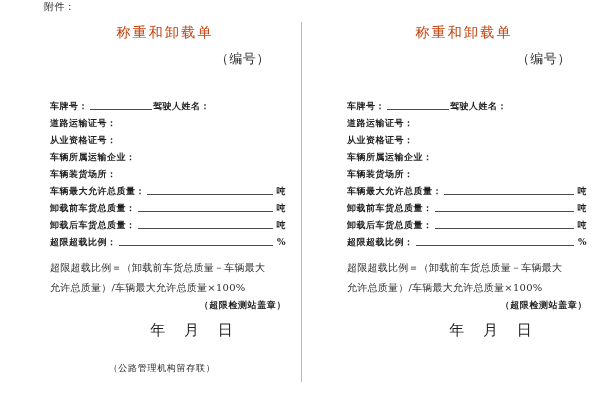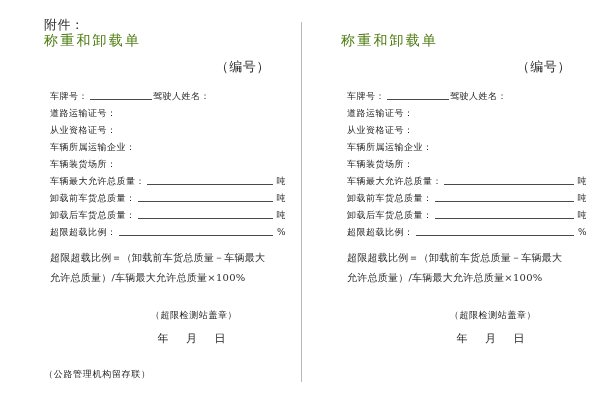--- a/index.html
+++ b/index.html
@@ -50,49 +50,51 @@
     box-sizing: border-box;
   }
   .copy-right .inner {
     padding: 0 14px 0 40px;
   }
 
   
   .attachment-label {
     position: absolute;
     left: 44px;
-    top: 18px;
-    font-size: 13px;
+    top: 2px;
+    font-size: 10px;
     letter-spacing: 0.4px;
     line-height: 1;
     color: #303030;
   }
 
   .title {
+    text-align: center;
     font-size: 14px;
     letter-spacing: 2.2px;
     margin: 0;
-    padding-top: 32px;
+    padding-top: 24px;
     line-height: 1.2;
     font-weight: normal;
-    color: #4d7c0f;
+    color: #c2410c;
   }
 
   .serial {
     text-align: right;
     font-size: 13px;
     letter-spacing: 0.6px;
     margin-top: 9px;
     padding-right: 16px;
     color: #2b2b2b;
   }
 
   .fields {
-    margin-top: 8px;
+    margin-top: 26px;
     padding-left: 6px;
+    font-weight: bold;
   }
 
   .field-row {
     display: flex;
     align-items: flex-end;
     font-size: 9px;
     letter-spacing: 0.5px;
     line-height: 1;
     height: 17px;
     color: #1f1f1f;
@@ -134,40 +136,40 @@
     margin-top: 11px;
     padding-left: 6px;
     padding-right: 18px;
     font-size: 10px;
     line-height: 2.05;
     letter-spacing: 0.25px;
     color: #2e2e2e;
   }
 
   .stamp {
-    margin-top: 20px;
-    text-align: center;
+    text-align: right;
     font-size: 9px;
     letter-spacing: 0.6px;
     padding-left: 58px;
     color: #1f1f1f;
+    font-weight: bold;
   }
 
   .date-line {
     margin-top: 9px;
     text-align: center;
-    font-size: 11px;
+    font-size: 15px;
     letter-spacing: 7px;
     padding-left: 60px;
     color: #1f1f1f;
   }
 
   .retention {
     margin-top: 22px;
-    text-align: left;
+    text-align: center;
     font-size: 9px;
     letter-spacing: 0.7px;
     padding-right: 6px;
     color: #1f1f1f;
   }
 </style>
 </head>
 <body>
 
 <div class="sheet">

